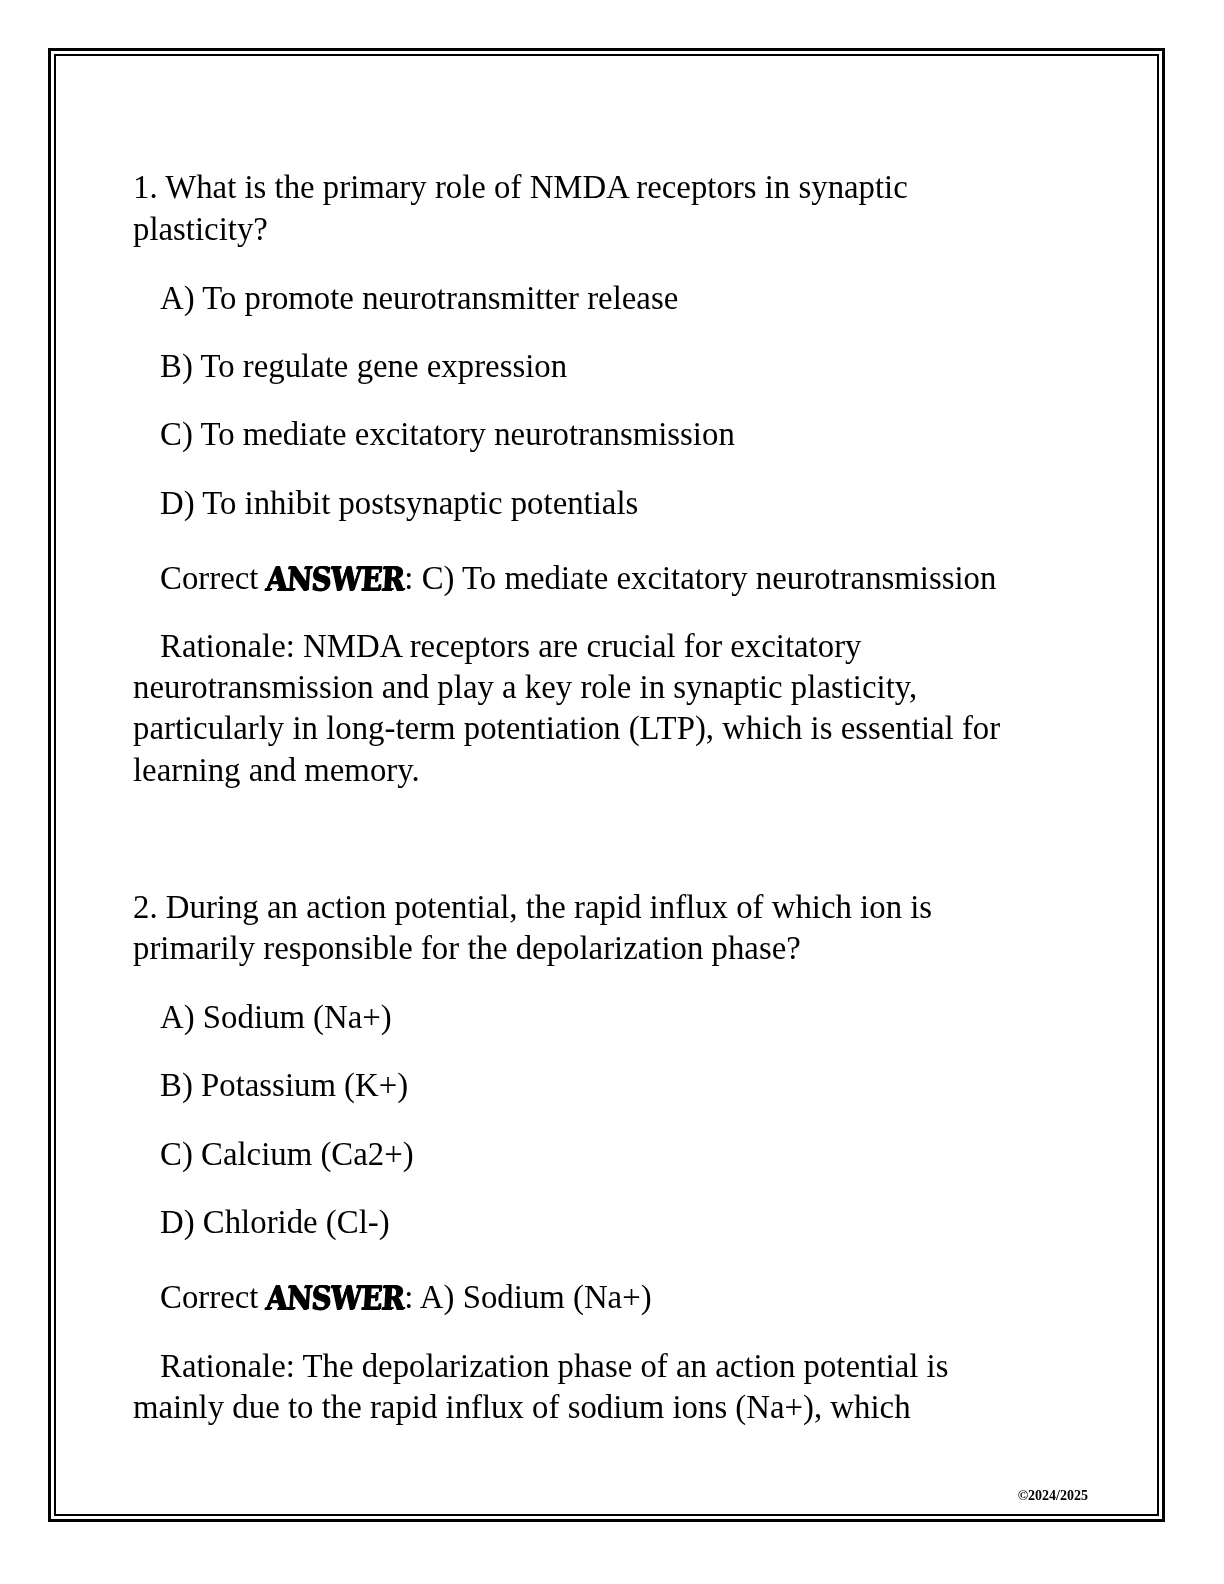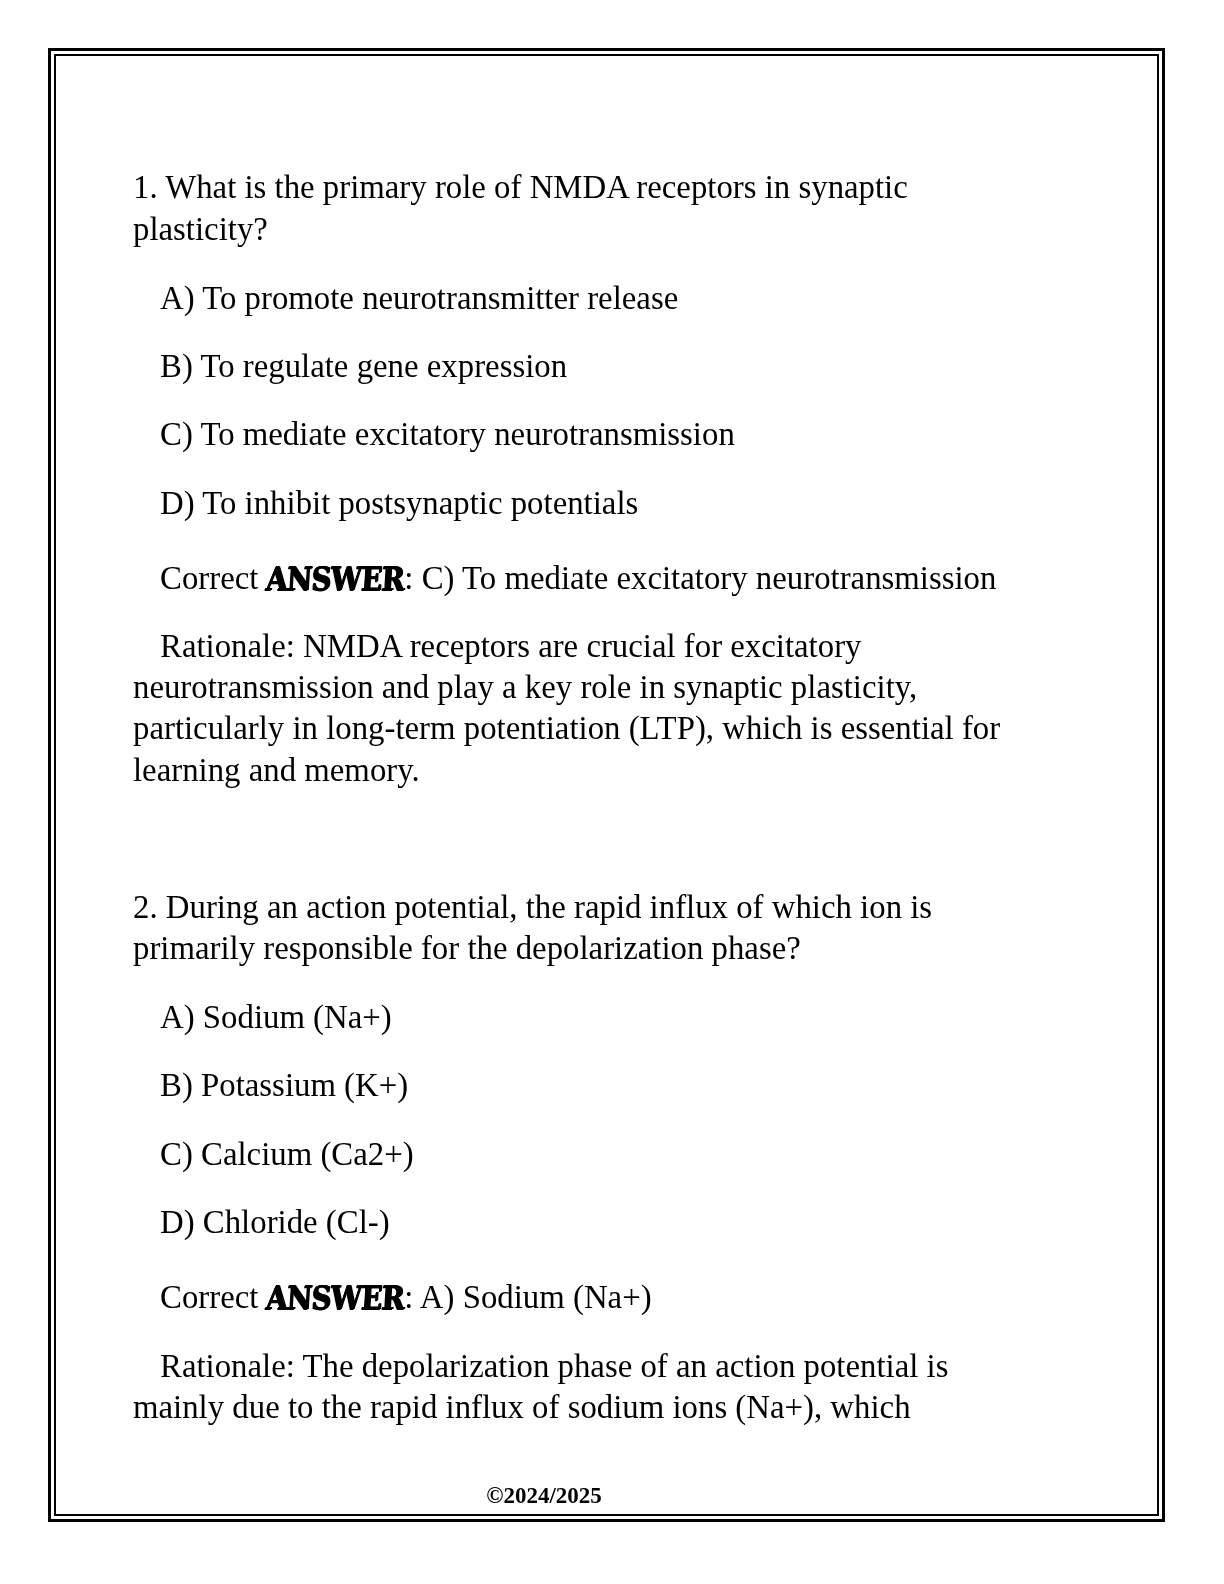--- a/index.html
+++ b/index.html
@@ -19,23 +19,23 @@
       transform: scaleX(0.965); transform-origin: left center;
     }
     .indent { left: 160px; }
     .answer-word {
       font-family: "DejaVu Serif", "Liberation Serif", serif;
       font-weight: 900; font-size: 29px; letter-spacing: -1px;
       display: inline-block; transform: scaleY(1.12) skewX(-4deg);
       text-shadow: 0.8px 0 0 #000, -0.6px 0.5px 0 #000, 0 -0.6px 0 #000;
     }
     .footer {
-      position: absolute; left: 0; width: 1088px; top: 1485px; text-align: center;
+      position: absolute; left: 0; width: 1088px; top: 1485px; text-align: right;
       font-family: "Liberation Serif", "DejaVu Serif", serif;
-      font-weight: bold; font-size: 23px; line-height: 22px; color: #000;
+      font-weight: bold; font-size: 14px; line-height: 22px; color: #000;
     }
   </style>
 </head>
 <body>
 
 <div class="frame-outer"></div>
 <div class="frame-inner"></div>
 
 <div>
   <div class="line" style="top:166px">1. What is the primary role of NMDA receptors in synaptic</div>

